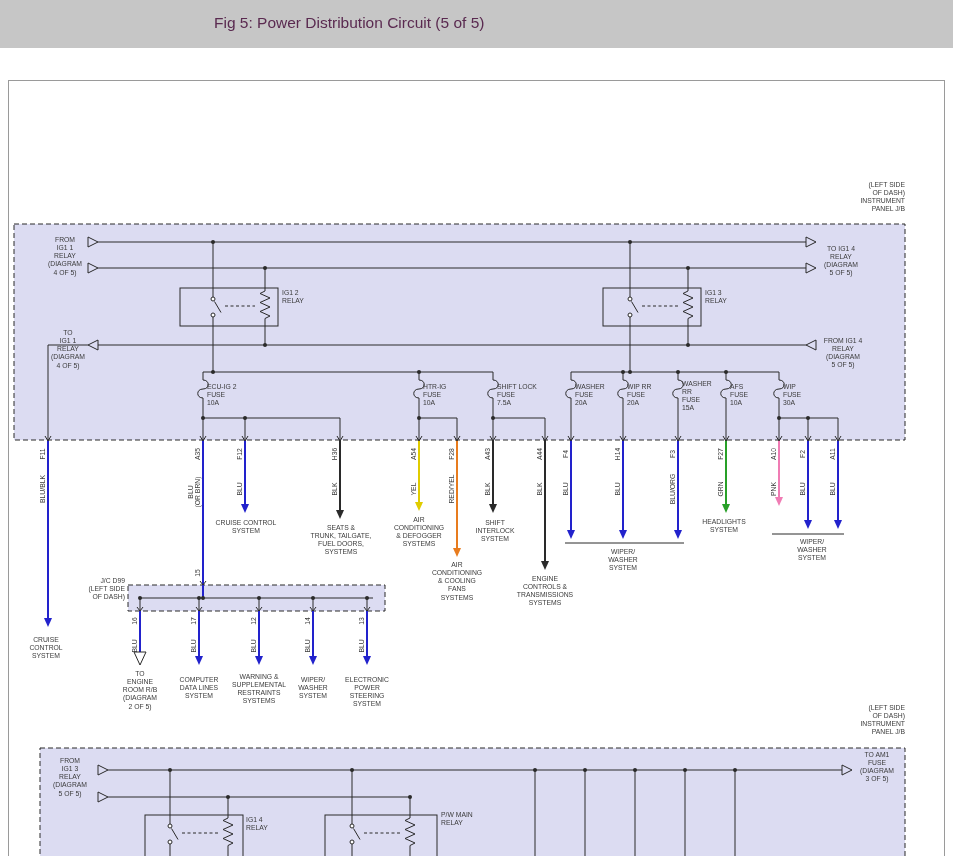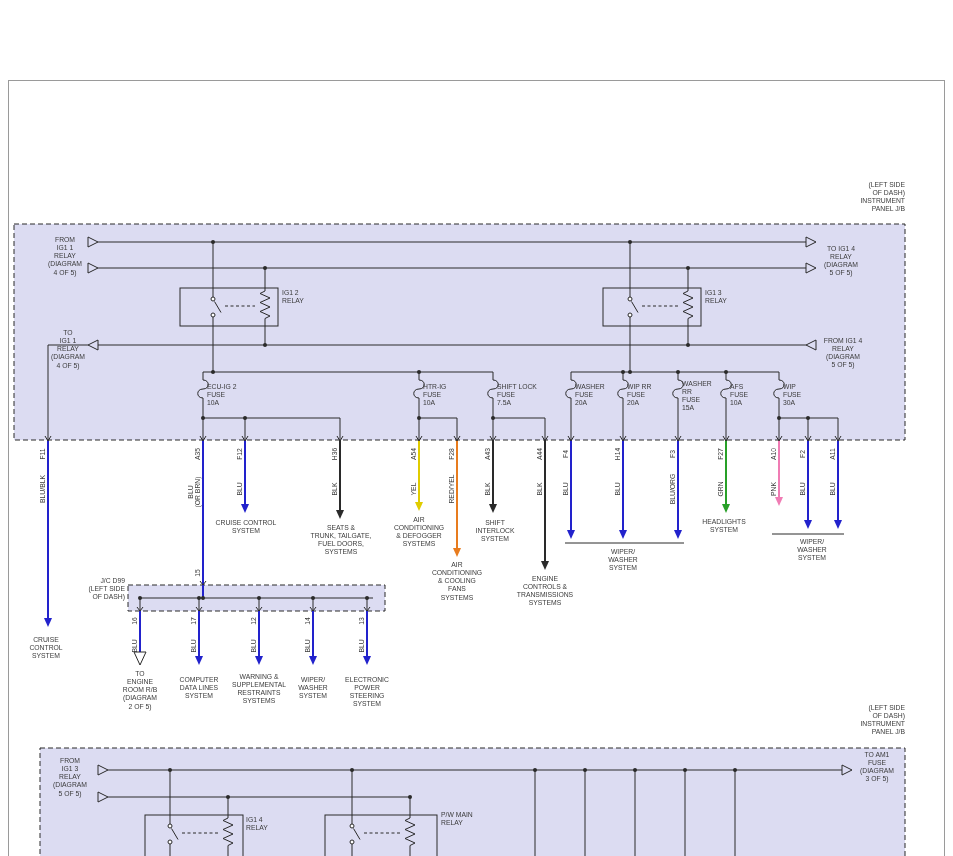--- a/index.html
+++ b/index.html
@@ -35,20 +35,23 @@
   .ay { fill:var(--wire-yellow,#e0cc00); }
   .ao { fill:var(--wire-orange,#e87c1e); }
   .ag { fill:var(--wire-green,#28a028); }
   .ap { fill:var(--wire-pink,#f07cb4); }
 </style>
 </head>
 <body>
 
 <div id="canvas">
 
+  <div class="header">
+    <div class="title">Fig 5: Power Distribution Circuit (5 of 5)</div>
+  </div>
 
   <div class="area"></div>
 
   <svg class="layer" width="953" height="856" viewBox="0 0 953 856">
 
     <g>
       <rect class="box" x="14" y="224" width="891" height="216"></rect>
       <rect class="sbox" x="180" y="288" width="98" height="38"></rect>
       <rect class="sbox" x="603" y="288" width="98" height="38"></rect>
       <path class="k" d="M98 242 H806 M98 268 H806 M98 345 H806 M88 345 H48 V440

